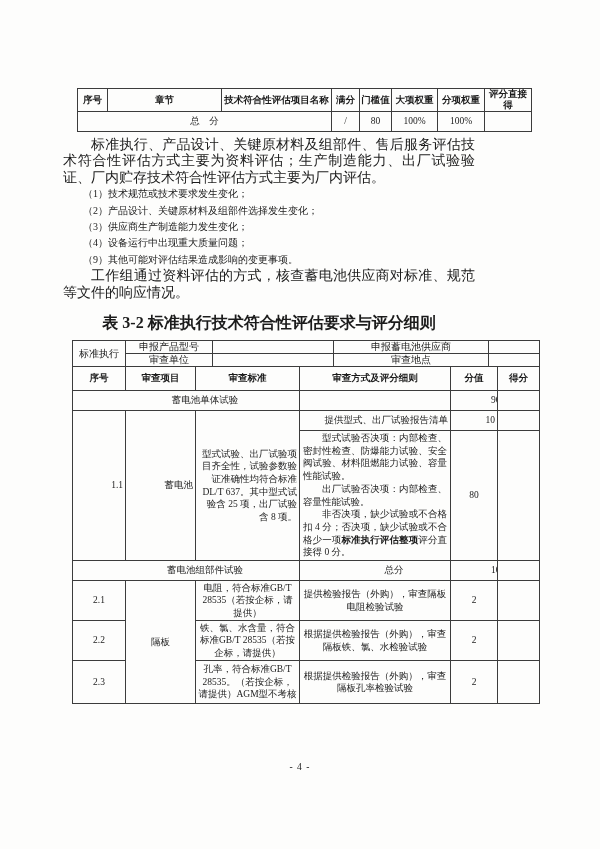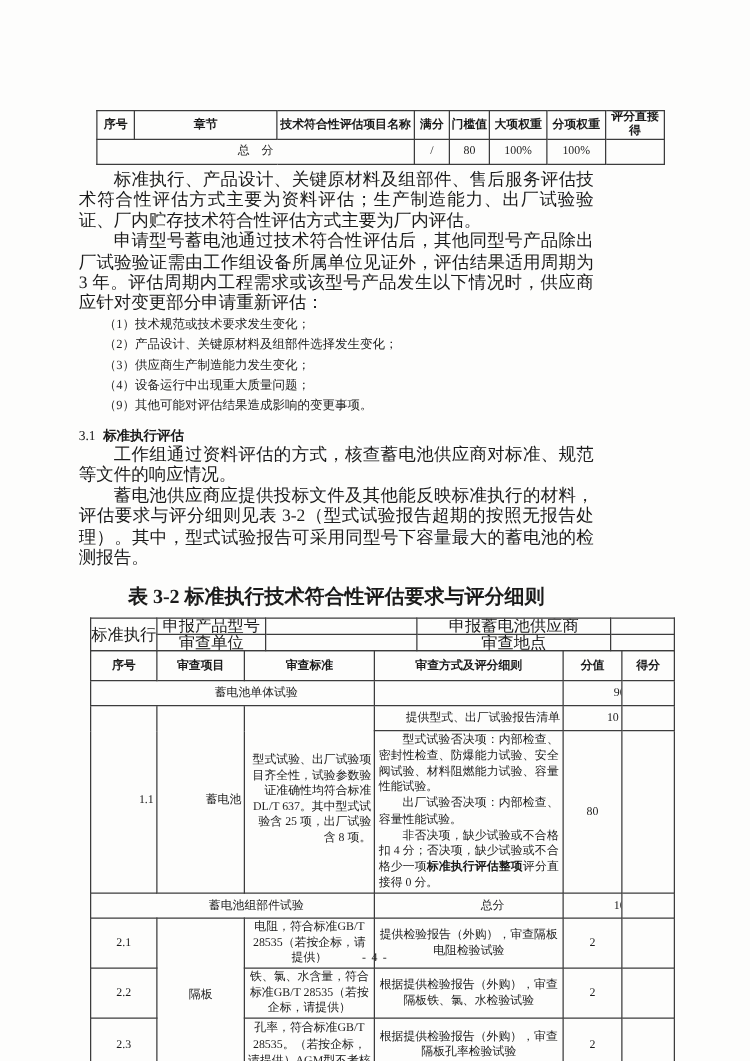--- a/index.html
+++ b/index.html
@@ -25,21 +25,21 @@
   .p1 { margin-top:5px; }
   .list { font-size:10px; line-height:16.4px; }
   .list div { padding-left:2em; }
   .h31 { margin-top:7px; font-size:10.8px; line-height:16px; }
   .h31 .num { font-family:"Liberation Serif",serif; }
   .h31 .txt { font-weight:bold; font-family:"Liberation Sans",sans-serif; margin-left:6px; }
   .caption { margin-top:12px; text-align:center; font-size:16px; font-weight:bold; }
 
   
   .det-wrap { margin-top:6px; margin-left:9px; width:467px; }
-  .info-table { width:467px; font-size:13px; }
+  .info-table { width:467px; font-size:10px; }
   .info-table td { height:13px; text-align:center; vertical-align:middle; line-height:10px; }
   .main-table { width:467px; margin-top:-1px; font-size:9.5px; }
   .main-table td { text-align:center; vertical-align:middle; line-height:12.6px; padding:0 2px; }
   tr.r-hdr td  { height:24px; font-weight:bold; }
   tr.r-sec td  { height:20px;padding-left:40px; }
   tr.r-m1 td   { height:20px;text-align:right; }
   tr.r-big td  { height:113px; }
   tr.r-sub td  { height:40px; }
   tr.r-sub3 td { height:43px; }
   td.method-big { text-align:justify; vertical-align:middle; padding:1px 3px; }
@@ -78,36 +78,31 @@
       <td>/</td>
       <td>80</td>
       <td>100%</td>
       <td>100%</td>
       <td></td>
     </tr>
   </tbody>
     </table>
 
   <p class="para p1">标准执行、产品设计、关键原材料及组部件、售后服务评估技术符合性评估方式主要为资料评估；生产制造能力、出厂试验验证、厂内贮存技术符合性评估方式主要为厂内评估。</p>
-  <p class="para">申请型号蓄电池通过技术符合性评估后，其他同型号产品除出厂试验验证需由工作组设备所属单位见证外，评估结果适用周期为 3 年。评估周期内工程需求或该型号产品发生以下情况时，供应商应针对变更部分申请重新评估：</p>
 
   <div class="list">
     <div>（1）技术规范或技术要求发生变化；</div>
     <div>（2）产品设计、关键原材料及组部件选择发生变化；</div>
     <div>（3）供应商生产制造能力发生变化；</div>
     <div>（4）设备运行中出现重大质量问题；</div>
     <div>（9）其他可能对评估结果造成影响的变更事项。</div>
   </div>
 
-  <div class="h31">
-    <span class="num">3.1</span><span class="txt">标准执行评估</span>
-  </div>
 
   <p class="para">工作组通过资料评估的方式，核查蓄电池供应商对标准、规范等文件的响应情况。</p>
-  <p class="para">蓄电池供应商应提供投标文件及其他能反映标准执行的材料，评估要求与评分细则见表 3-2（型式试验报告超期的按照无报告处理）。其中，型式试验报告可采用同型号下容量最大的蓄电池的检测报告。</p>
 
   <div class="caption">表 3-2 标准执行技术符合性评估要求与评分细则</div>
 
   <div class="det-wrap">
     <table class="info-table">
       <colgroup>
         <col style="width:53px">
           <col style="width:87px">
           <col style="width:121px">
           <col style="width:155px">

